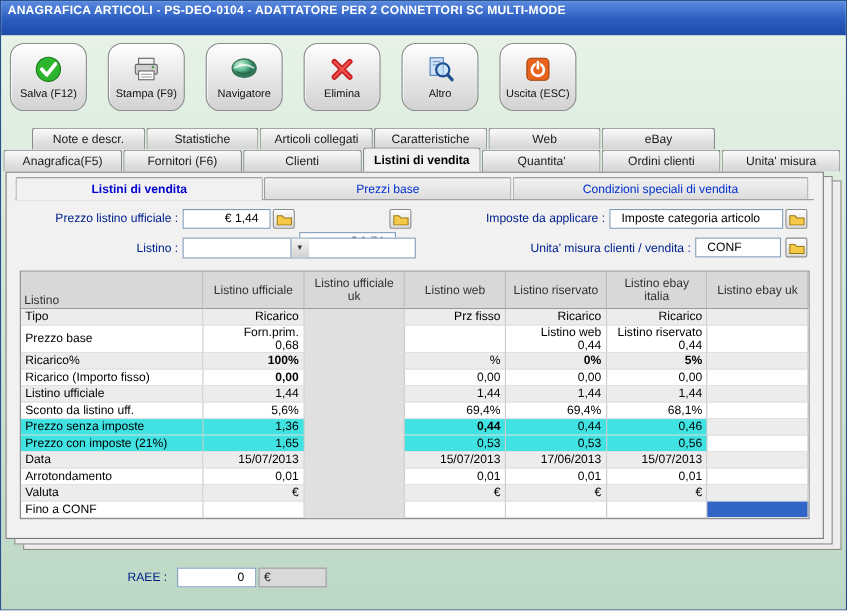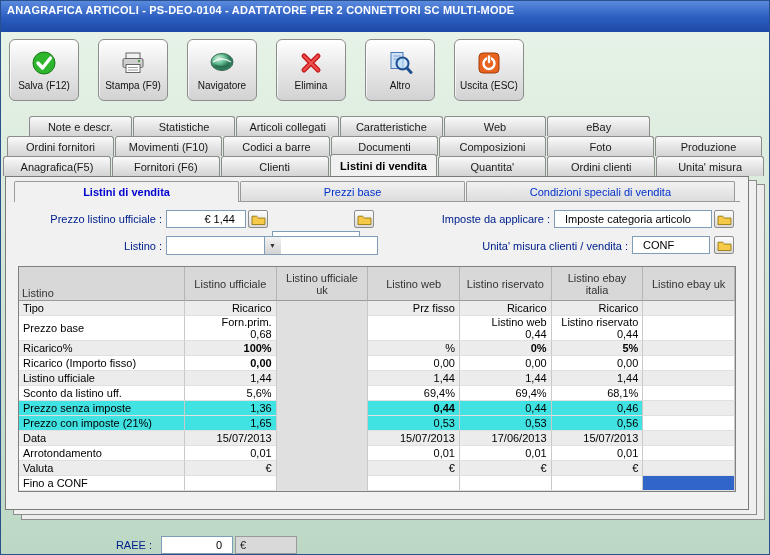--- a/index.html
+++ b/index.html
@@ -13,21 +13,21 @@
   
   .titlebar {
     height:31px; padding:3px 6px;
     background: linear-gradient(180deg,#5a8ade 0%, #2a5cc0 55%, #1e4aa8 100%);
     color:#fff; font-weight:bold; font-size:11px; letter-spacing:.2px;
     white-space:nowrap; overflow:hidden;
   }
   
   .toolbar { display:flex; gap:19px; padding:7px 0 6px 8px; height:76px; }
   .tbtn {
-    width:70px; height:62px; border:1px solid #8c8c8c; border-radius:6px;
+    width:70px; height:62px; border:1px solid #8c8c8c; border-radius:13px;
     background: linear-gradient(180deg,#ffffff,#e9e9e9 45%,#d2d2d2);
     box-shadow: 1px 1px 0 rgba(255,255,255,.7) inset;
     display:flex; flex-direction:column; align-items:center; justify-content:center; gap:3px;
     cursor:pointer;
   }
   .tbtn .ticon { width:28px; height:28px; display:flex; align-items:center; justify-content:center; }
   .tbtn .tlabel { font-size:10px; color:#111; white-space:nowrap; }
   
   .tabs-area { margin-top:8px; }
   .tabrow { display:flex; height:20px; }
@@ -203,29 +203,20 @@
 
   <div class="tabs-area">
     <div class="tabrow r1">
       <div class="tab">Note e descr.</div>
       <div class="tab">Statistiche</div>
       <div class="tab">Articoli collegati</div>
       <div class="tab">Caratteristiche</div>
       <div class="tab">Web</div>
       <div class="tab">eBay</div>
     </div>
-    <div class="tabrow r2">
-      <div class="tab">Ordini fornitori</div>
-      <div class="tab">Movimenti (F10)</div>
-      <div class="tab">Codici a barre</div>
-      <div class="tab">Documenti</div>
-      <div class="tab">Composizioni</div>
-      <div class="tab">Foto</div>
-      <div class="tab">Produzione</div>
-    </div>
     <div class="tabrow r3">
       <div class="tab">Anagrafica(F5)</div>
       <div class="tab">Fornitori (F6)</div>
       <div class="tab">Clienti</div>
       <div class="tab active">Listini di vendita</div>
       <div class="tab">Quantita'</div>
       <div class="tab">Ordini clienti</div>
       <div class="tab">Unita' misura</div>
     </div>
   </div>

